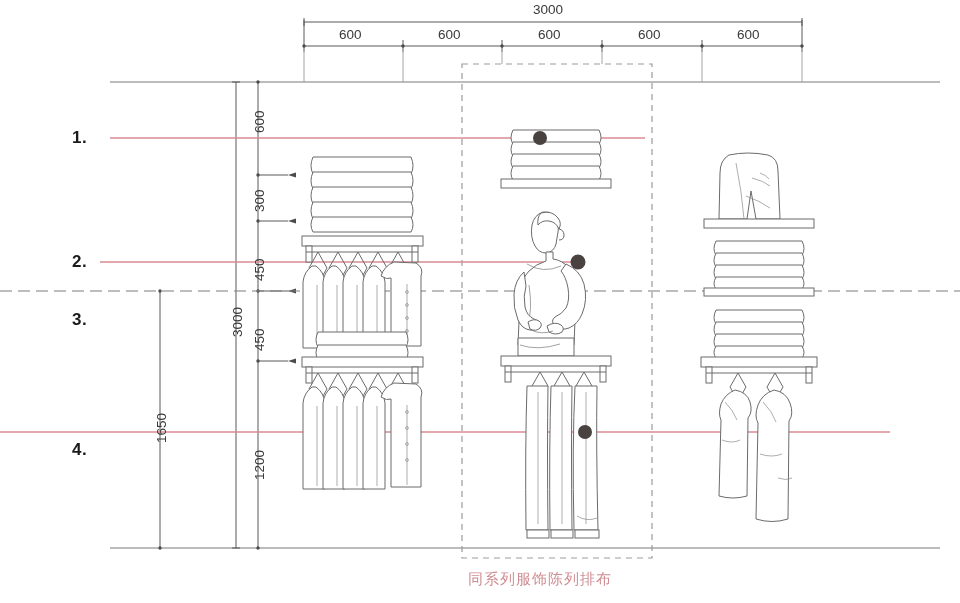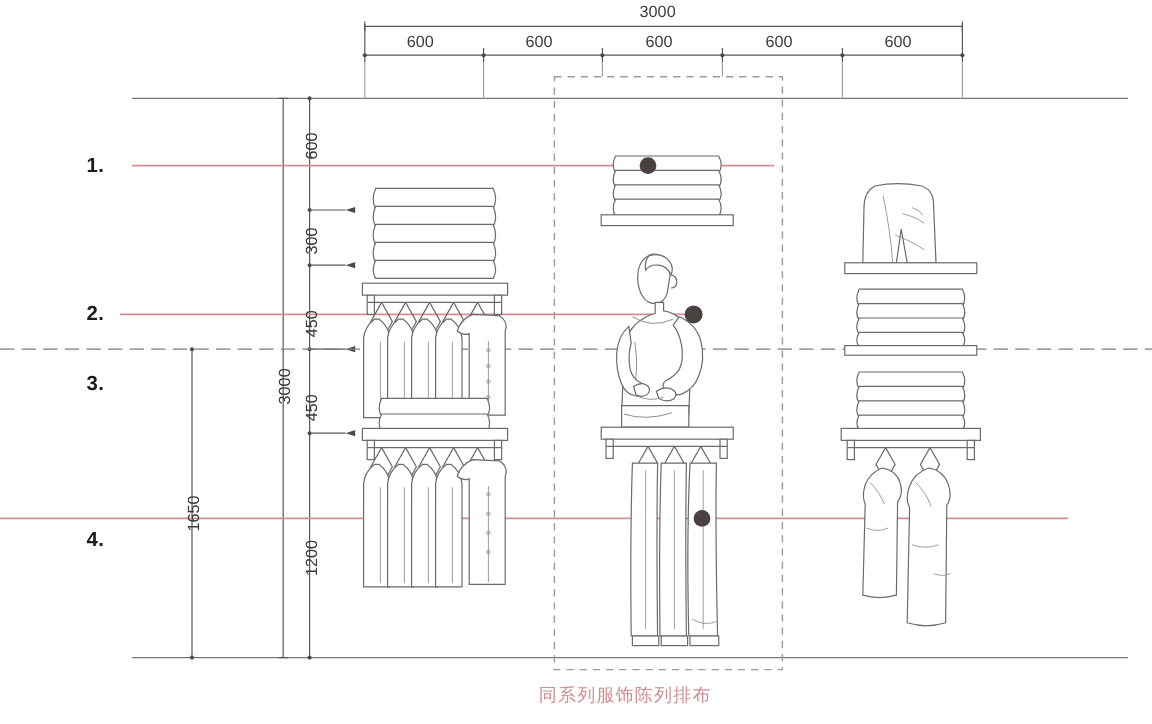--- a/index.html
+++ b/index.html
@@ -351,15 +351,15 @@
   <div class="dimv" style="left:252px; top:351px;">450</div>
   <div class="dimv" style="left:252px; top:480px;">1200</div>
   <div class="dimv" style="left:230px; top:337px;">3000</div>
   <div class="dimv" style="left:154px; top:443px;">1650</div>
 
   <div class="lbl" style="left:72px; top:128px;">1.</div>
   <div class="lbl" style="left:72px; top:252px;">2.</div>
   <div class="lbl" style="left:72px; top:310px;">3.</div>
   <div class="lbl" style="left:72px; top:440px;">4.</div>
 
-  <div class="caption" style="left:449px; top:570px;">同系列服饰陈列排布</div>
+  <div class="caption" style="left:468px; top:570px;">同系列服饰陈列排布</div>
 
 </div>
 
 </body></html>

